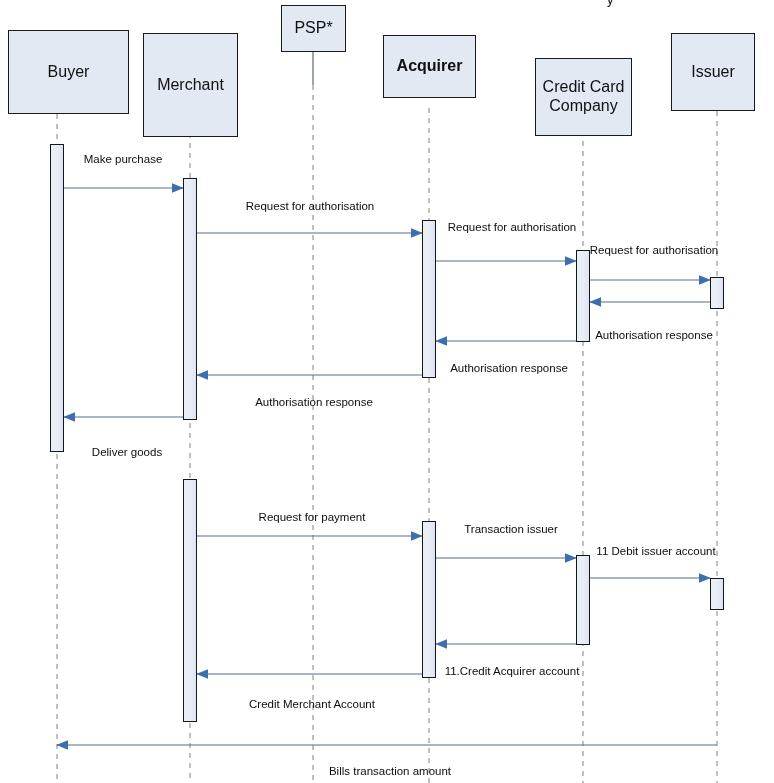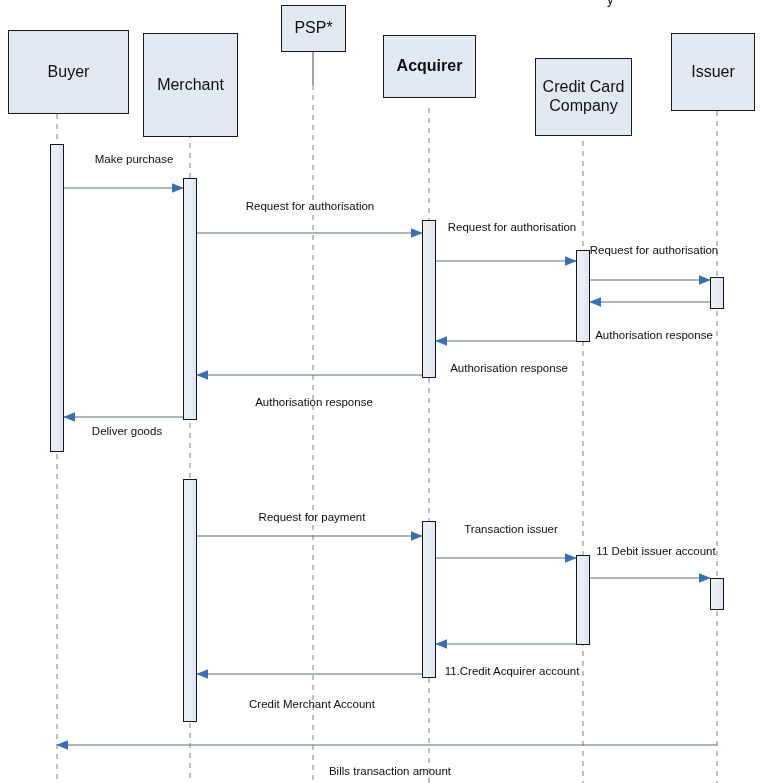--- a/index.html
+++ b/index.html
@@ -137,28 +137,28 @@
       <div class="activation" style="left: 183px; top: 178px; width: 14px; height: 242px; border-color: rgb(21, 22, 26);"></div>
       <div class="activation" style="left: 422px; top: 220px; width: 14px; height: 158px; border-color: rgb(21, 22, 26);"></div>
       <div class="activation" style="left: 576px; top: 250px; width: 14px; height: 92px; border-color: rgb(21, 22, 26);"></div>
       <div class="activation" style="left: 710px; top: 277px; width: 14px; height: 32px; border-color: rgb(21, 22, 26);"></div>
       <div class="activation" style="left: 183px; top: 479px; width: 14px; height: 243px; border-color: rgb(21, 22, 26);"></div>
       <div class="activation" style="left: 422px; top: 521px; width: 14px; height: 157px; border-color: rgb(21, 22, 26);"></div>
       <div class="activation" style="left: 576px; top: 555px; width: 14px; height: 90px; border-color: rgb(21, 22, 26);"></div>
       <div class="activation" style="left: 710px; top: 578px; width: 14px; height: 32px; border-color: rgb(21, 22, 26);"></div>
     </div>
   <div id="message-labels">
-      <div class="msg-label center" style="left: 114px; top: 154px; color: rgb(13, 13, 13); padding-left: 40px;">Make purchase</div>
+      <div class="msg-label center" style="left: 123px; top: 154px; color: rgb(13, 13, 13);">Make purchase</div>
       <div class="msg-label center" style="left: 310px; top: 201px; color: rgb(13, 13, 13);">Request for authorisation</div>
       <div class="msg-label center" style="left: 512px; top: 222px; color: rgb(13, 13, 13);">Request for authorisation</div>
       <div class="msg-label center" style="left: 654px; top: 245px; color: rgb(13, 13, 13);">Request for authorisation</div>
       <div class="msg-label center" style="left: 654px; top: 330px; color: rgb(13, 13, 13);">Authorisation response</div>
       <div class="msg-label center" style="left: 509px; top: 363px; color: rgb(13, 13, 13);">Authorisation response</div>
       <div class="msg-label center" style="left: 314px; top: 397px; color: rgb(13, 13, 13);">Authorisation response</div>
-      <div class="msg-label center" style="left: 127px; top: 426px; color: rgb(13, 13, 13);">Deliver goods</div>
+      <div class="msg-label center" style="left: 127px; top: 447px; color: rgb(13, 13, 13);">Deliver goods</div>
       <div class="msg-label center" style="left: 312px; top: 500px; color: rgb(13, 13, 13); margin-top: 12px;">Request for payment</div>
       <div class="msg-label center" style="left: 511px; top: 524px; color: rgb(13, 13, 13);">Transaction issuer</div>
       <div class="msg-label center" style="left: 656px; top: 546px; color: rgb(13, 13, 13);">11 Debit issuer account</div>
       <div class="msg-label center" style="left: 512px; top: 666px; color: rgb(13, 13, 13);">11.Credit Acquirer account</div>
       <div class="msg-label center" style="left: 312px; top: 699px; color: rgb(13, 13, 13);">Credit Merchant Account</div>
       <div class="msg-label center" style="left: 390px; top: 766px; color: rgb(13, 13, 13);">Bills transaction amount</div>
     </div>
 
 </div>
 

